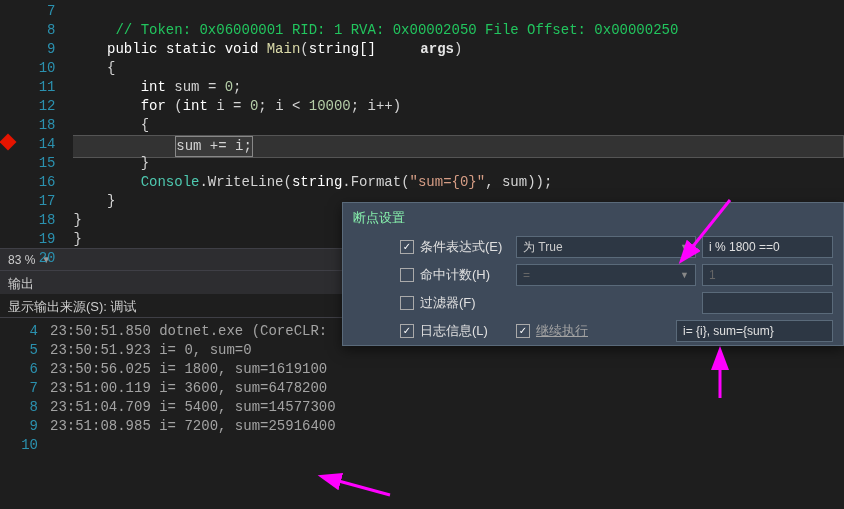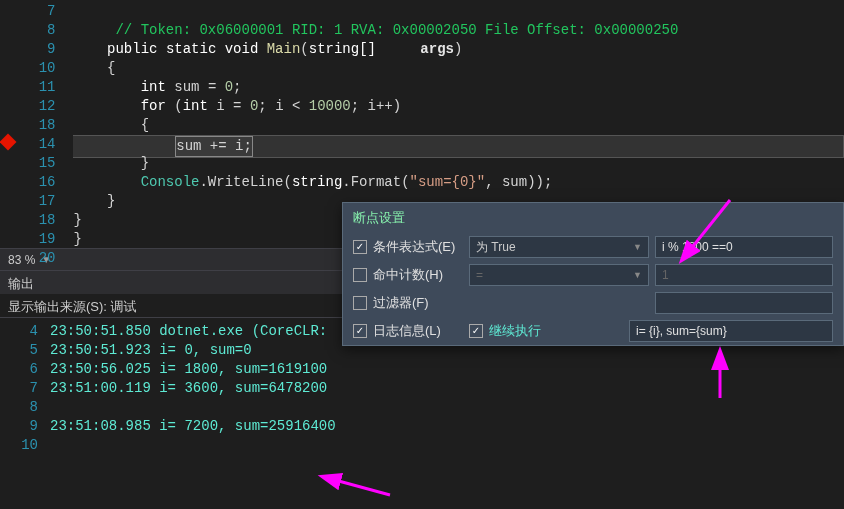--- a/index.html
+++ b/index.html
@@ -113,21 +113,21 @@
       display: flex;
       height: 19px;
       line-height: 19px;
     }
     .out-num {
       width: 50px;
       text-align: right;
       color: #2b91af;
       padding-right: 12px;
     }
-    .out-text { color: #5eead4; }
+    .out-text { color: #a3a3a3; }
     .panel {
       position: absolute;
       left: 342px;
       top: 202px;
       width: 502px;
       background: #3e4a5a;
       border: 1px solid #5a6a7a;
       font-family: 'Microsoft YaHei', 'Segoe UI', sans-serif;
       font-size: 13px;
       color: #ffffff;
@@ -136,38 +136,40 @@
     .panel-title {
       padding: 6px 10px;
       background: #3e4a5a;
       color: #86efac;
     }
     .panel-row {
       display: flex;
       align-items: center;
       padding: 3px 10px;
       gap: 6px;
+      margin-left: 47px;
     }
     .checkbox {
       width: 14px;
       height: 14px;
       border: 1px solid #aaa;
       display: inline-flex;
       align-items: center;
       justify-content: center;
       font-size: 10px;
       line-height: 10px;
     }
     .checkbox.checked::before { content: "✓"; color: #fff; }
     .row-label {
       width: 90px;
       color: #e0e0e0;
     }
     .row-label2 {
-      color: #5eead4;
+      color: #a3a3a3;
+      text-decoration: underline;
     }
     .panel-select {
       background: #2d3744;
       border: 1px solid #5a6a7a;
       color: #ccc;
       padding: 6px 6px;
       width: 180px;
       height: 22px;
       display: flex;
       align-items: center;
@@ -255,20 +257,21 @@
   <div class="output-line">
       <div class="out-num">6</div>
       <div class="out-text">23:50:56.025 i= 1800, sum=1619100</div>
     </div>
   <div class="output-line">
       <div class="out-num">7</div>
       <div class="out-text">23:51:00.119 i= 3600, sum=6478200</div>
     </div>
   <div class="output-line">
       <div class="out-num">8</div>
+      <div class="out-text">23:51:04.709 i= 5400, sum=14577300</div>
     </div>
   <div class="output-line">
       <div class="out-num">9</div>
       <div class="out-text">23:51:08.985 i= 7200, sum=25916400</div>
     </div>
   <div class="output-line">
       <div class="out-num">10</div>
     </div>
 </div>
 

